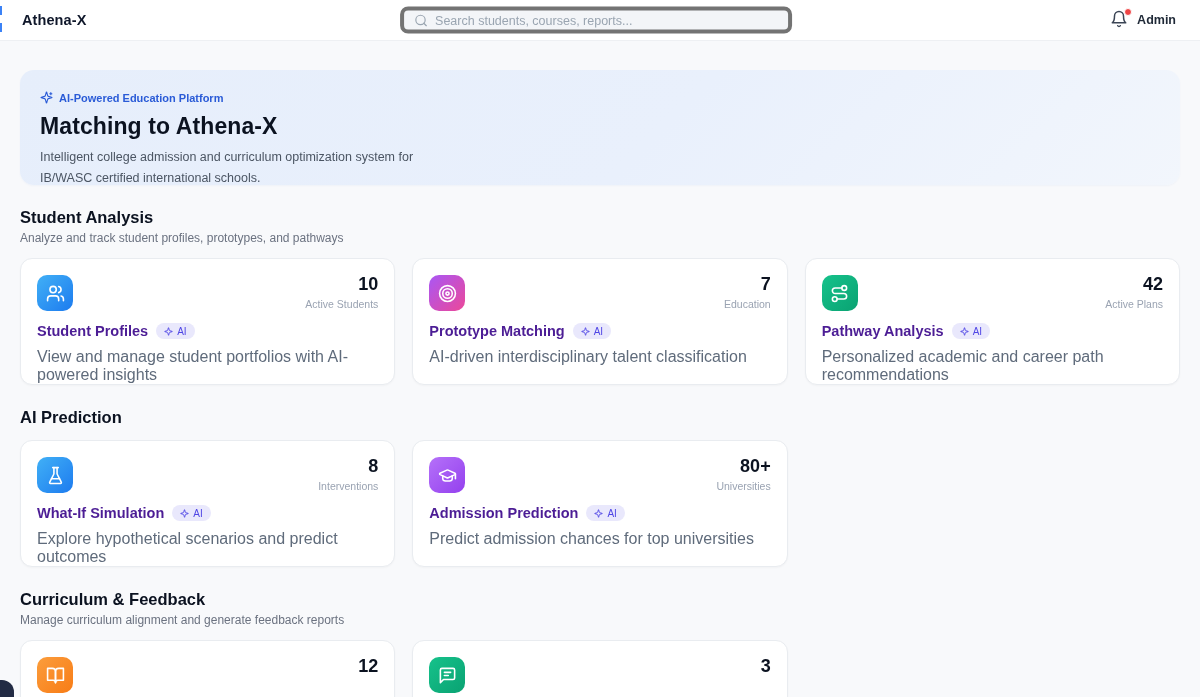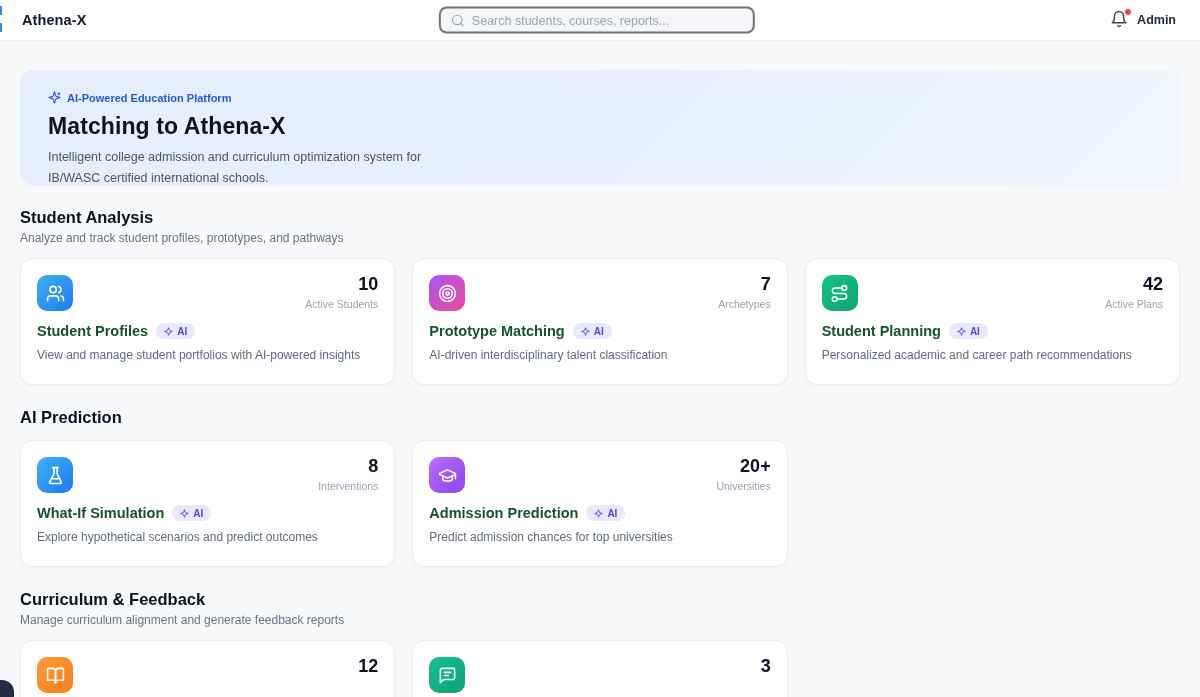--- a/index.html
+++ b/index.html
@@ -15,41 +15,41 @@
     height:41px; background:#ffffff; border-bottom:1px solid #eef0f3;
     display:flex; align-items:center; position:relative; padding:0 24px 0 22px;
   }
   .brand { font-size:14.5px; font-weight:700; letter-spacing:.1px; color:#0f172a; }
   .edge-accent {
     position:absolute; left:0; top:6px; width:2px; height:32px;
     background:repeating-linear-gradient(180deg,#3b82f6 0 9px,transparent 9px 17px);
   }
   .search-wrap {
     position:absolute; left:50%; top:50%; transform:translate(-51%,-50%);
-    width:316px; height:27px; background:#f3f5f8; border:2px solid #737373;
+    width:392px; height:27px; background:#f3f5f8; border:4px solid #737373;
     border-radius:8px; display:flex; align-items:center; padding:0 10px; gap:7px;
   }
   .search-wrap svg { flex:0 0 auto; color:#9aa5b1; }
   .search-input {
     border:none; outline:none; background:transparent; width:100%;
     font-size:12.5px; color:#334155; font-family:inherit;
   }
   .search-input::placeholder { color:#9aa5b1; }
   .topbar-right { margin-left:auto; display:flex; align-items:center; gap:7px; }
   .bell-btn { position:relative; width:20px; height:20px; color:#3b4555; cursor:pointer; }
   .bell-dot {
     position:absolute; top:-2px; right:-2px; width:8px; height:8px; border-radius:50%;
     background:#ef4444; border:1.5px solid #ffffff;
   }
   .admin-label { font-size:12.5px; font-weight:600; color:#1f2937; }
 
   
   .main { padding:0 20px; }
   .hero {
-    margin-top:29px; height:115px; border-radius:14px; padding:21px 24px 0 28px;
+    margin-top:29px; height:115px; border-radius:14px; padding:21px 24px 0 20px;
     background:linear-gradient(135deg,#e6eefb 0%,#e9f0fc 55%,#f2f6fc 100%);
     box-shadow:0 1px 2px rgba(30,64,175,.04);
   }
   .hero-badge { display:flex; align-items:center; gap:6px; color:#2a5bd7; }
   .hero-badge-text { font-size:11px; font-weight:700; }
   .hero-title { margin-top:9px; font-size:23px; font-weight:700; color:#0b1220; letter-spacing:.1px; }
   .hero-desc { margin-top:7px; font-size:12.5px; line-height:1.65; color:#4b5563; max-width:378px; }
 
   .section { margin-top:23px; }
   .section-title { font-size:16.5px; font-weight:700; color:#0b1220; }
@@ -67,26 +67,26 @@
   }
   .tile.blue   { background:linear-gradient(135deg,#41b0f6,#1d7bef); }
   .tile.purple { background:linear-gradient(135deg,#a957f5,#ec4899); }
   .tile.green  { background:linear-gradient(135deg,#16c28b,#0aa272); }
   .tile.violet { background:linear-gradient(135deg,#b571f9,#9440ee); }
   .tile.orange { background:linear-gradient(135deg,#fb9d3c,#f87c16); }
   .stat { position:absolute; top:15px; right:16px; text-align:right; }
   .stat-number { font-size:18px; font-weight:700; color:#0b1220; }
   .stat-label { margin-top:3px; font-size:10.5px; color:#9aa3b2; }
   .card-title-row { margin-top:12px; display:flex; align-items:center; gap:8px; }
-  .card-title { font-size:14.5px; font-weight:700; color:#14532d; }
+  .card-title { font-size:14.5px; font-weight:700; color:#4c1d95; }
   .ai-pill {
     display:inline-flex; align-items:center; gap:4px; background:#e9e8fc; color:#4f46e5;
-    border-radius:999px; padding:2.5px 8px; font-size:10px; font-weight:700;
-  }
-  .card-desc { margin-top:9px; font-size:12px; color:#5f6b7b; }
+    border-radius:999px; padding:2.5px 8px; font-size:10px; font-weight:400;
+  }
+  .card-desc { margin-top:9px; font-size:16px; color:#5f6b7b; }
 
   .corner-chip {
     position:fixed; left:0; bottom:0; width:14px; height:17px;
     background:#222b44; border-top-right-radius:12px;
   }
   svg { display:block; }
 </style>
 </head>
 <body>
 
@@ -162,21 +162,21 @@
       <div class="card">
         <div class="tile purple">
           <svg width="19" height="19" viewBox="0 0 24 24" fill="none" stroke="currentColor" stroke-width="2" stroke-linecap="round" stroke-linejoin="round">
               <circle cx="12" cy="12" r="10"></circle>
               <circle cx="12" cy="12" r="6"></circle>
               <circle cx="12" cy="12" r="2"></circle>
             </svg>
         </div>
         <div class="stat">
           <div class="stat-number">7</div>
-          <div class="stat-label">Archetypes</div>
+          <div class="stat-label">Education</div>
         </div>
         <div class="card-title-row">
           <span class="card-title">Prototype Matching</span>
           <span class="ai-pill">
               <svg width="9" height="9" viewBox="0 0 24 24" fill="none" stroke="currentColor" stroke-width="2.4" stroke-linecap="round" stroke-linejoin="round">
                 <path d="M9.9 15.5a2 2 0 0 0-1.4-1.4l-6.1-1.6a.5.5 0 0 1 0-1l6.1-1.6a2 2 0 0 0 1.4-1.4l1.6-6.1a.5.5 0 0 1 1 0l1.6 6.1a2 2 0 0 0 1.4 1.4l6.1 1.6a.5.5 0 0 1 0 1l-6.1 1.6a2 2 0 0 0-1.4 1.4l-1.6 6.1a.5.5 0 0 1-1 0z"></path>
               </svg>
               <span>AI</span>
             </span>
         </div>
@@ -189,21 +189,21 @@
               <circle cx="6" cy="19" r="3"></circle>
               <path d="M9 19h8.5a3.5 3.5 0 0 0 0-7h-11a3.5 3.5 0 0 1 0-7H15"></path>
               <circle cx="18" cy="5" r="3"></circle>
             </svg>
         </div>
         <div class="stat">
           <div class="stat-number">42</div>
           <div class="stat-label">Active Plans</div>
         </div>
         <div class="card-title-row">
-          <span class="card-title">Student Planning</span>
+          <span class="card-title">Pathway Analysis</span>
           <span class="ai-pill">
               <svg width="9" height="9" viewBox="0 0 24 24" fill="none" stroke="currentColor" stroke-width="2.4" stroke-linecap="round" stroke-linejoin="round">
                 <path d="M9.9 15.5a2 2 0 0 0-1.4-1.4l-6.1-1.6a.5.5 0 0 1 0-1l6.1-1.6a2 2 0 0 0 1.4-1.4l1.6-6.1a.5.5 0 0 1 1 0l1.6 6.1a2 2 0 0 0 1.4 1.4l6.1 1.6a.5.5 0 0 1 0 1l-6.1 1.6a2 2 0 0 0-1.4 1.4l-1.6 6.1a.5.5 0 0 1-1 0z"></path>
               </svg>
               <span>AI</span>
             </span>
         </div>
         <p class="card-desc">Personalized academic and career path recommendations</p>
       </div>
 
@@ -240,21 +240,21 @@
 
       <div class="card">
         <div class="tile violet">
           <svg width="19" height="19" viewBox="0 0 24 24" fill="none" stroke="currentColor" stroke-width="2" stroke-linecap="round" stroke-linejoin="round">
               <path d="M21.4 10.9a1 1 0 0 0 0-1.8L12.8 5.2a2 2 0 0 0-1.6 0L2.6 9.1a1 1 0 0 0 0 1.8l8.6 3.9a2 2 0 0 0 1.6 0z"></path>
               <path d="M22 10v6"></path>
               <path d="M6 12.5V16c0 1.7 2.7 3 6 3s6-1.3 6-3v-3.5"></path>
             </svg>
         </div>
         <div class="stat">
-          <div class="stat-number">20+</div>
+          <div class="stat-number">80+</div>
           <div class="stat-label">Universities</div>
         </div>
         <div class="card-title-row">
           <span class="card-title">Admission Prediction</span>
           <span class="ai-pill">
               <svg width="9" height="9" viewBox="0 0 24 24" fill="none" stroke="currentColor" stroke-width="2.4" stroke-linecap="round" stroke-linejoin="round">
                 <path d="M9.9 15.5a2 2 0 0 0-1.4-1.4l-6.1-1.6a.5.5 0 0 1 0-1l6.1-1.6a2 2 0 0 0 1.4-1.4l1.6-6.1a.5.5 0 0 1 1 0l1.6 6.1a2 2 0 0 0 1.4 1.4l6.1 1.6a.5.5 0 0 1 0 1l-6.1 1.6a2 2 0 0 0-1.4 1.4l-1.6 6.1a.5.5 0 0 1-1 0z"></path>
               </svg>
               <span>AI</span>
             </span>

